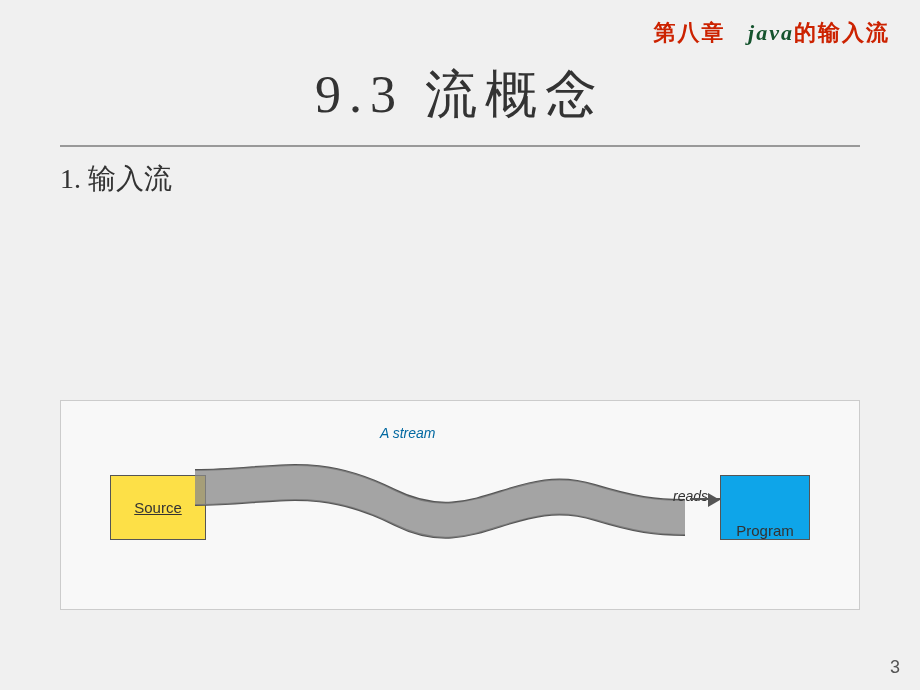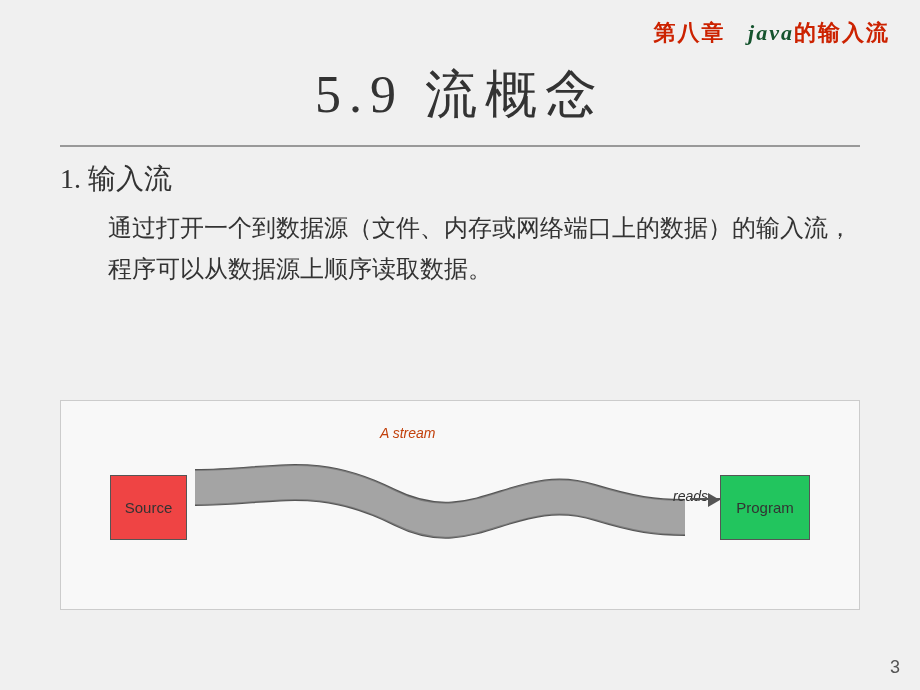--- a/index.html
+++ b/index.html
@@ -68,21 +68,21 @@
     .content-area {
       position: absolute;
       top: 160px;
       left: 60px;
       right: 60px;
     }
 
     .section-heading {
       font-size: 28px;
       color: #333333;
-      margin-bottom: 10px;
+      margin-bottom: 30px;
       font-family: 'SimSun', 'STSong', serif;
       font-weight: normal;
     }
 
     .body-text {
       font-size: 24px;
       color: #333333;
       line-height: 1.7;
       margin-left: 48px;
       font-family: 'SimSun', 'STSong', serif;
@@ -106,57 +106,58 @@
       position: relative;
       width: 720px;
       height: 170px;
     }
 
     
     .source-box {
       position: absolute;
       left: 10px;
       top: 55px;
-      width: 77px;
+      width: 96px;
       height: 65px;
       border: 1.5px solid #555;
-      background: #ef4444;
+      background: #fde047;
       display: flex;
       align-items: center;
       justify-content: center;
       font-size: 15px;
       font-family: Arial, sans-serif;
       color: #333;
+      text-decoration: underline;
     }
 
     
     .program-box {
       position: absolute;
       right: 10px;
       top: 55px;
       width: 90px;
       height: 65px;
       border: 1.5px solid #555;
-      background: #22c55e;
+      background: #0ea5e9;
       display: flex;
-      align-items: center;
+      align-items: flex-end;
       justify-content: center;
       font-size: 15px;
       font-family: Arial, sans-serif;
       color: #333;
     }
 
     
     .stream-label {
       position: absolute;
       top: 5px;
       left: 280px;
       font-size: 14px;
       font-family: Arial, sans-serif;
-      color: #c2410c;
+      color: #0369a1;
       font-style: italic;
     }
 
     
     .reads-label {
       position: absolute;
       top: 68px;
       right: 112px;
       font-size: 14px;
       font-family: Arial, sans-serif;
@@ -209,28 +210,27 @@
 
 <div class="slide">
 
   <div class="top-header">
     <span>第八章</span>
     &nbsp;
     <span class="java-text">java</span><span>的输入流</span>
   </div>
 
   <div class="title-area">
-    <h1 class="main-title">5.9   流概念</h1>
+    <h1 class="main-title">9.3   流概念</h1>
   </div>
 
   <div class="title-divider"></div>
 
   <div class="content-area">
     <div class="section-heading">1.  输入流</div>
-    <div class="body-text">通过打开一个到数据源（文件、内存或网络端口上的数据）的输入流，程序可以从数据源上顺序读取数据。</div>
   </div>
 
   <div class="diagram-container">
     <div class="diagram-inner">
 
       <div class="source-box">
         <span>Source</span>
       </div>
 
       <div class="stream-label">A stream</div>

